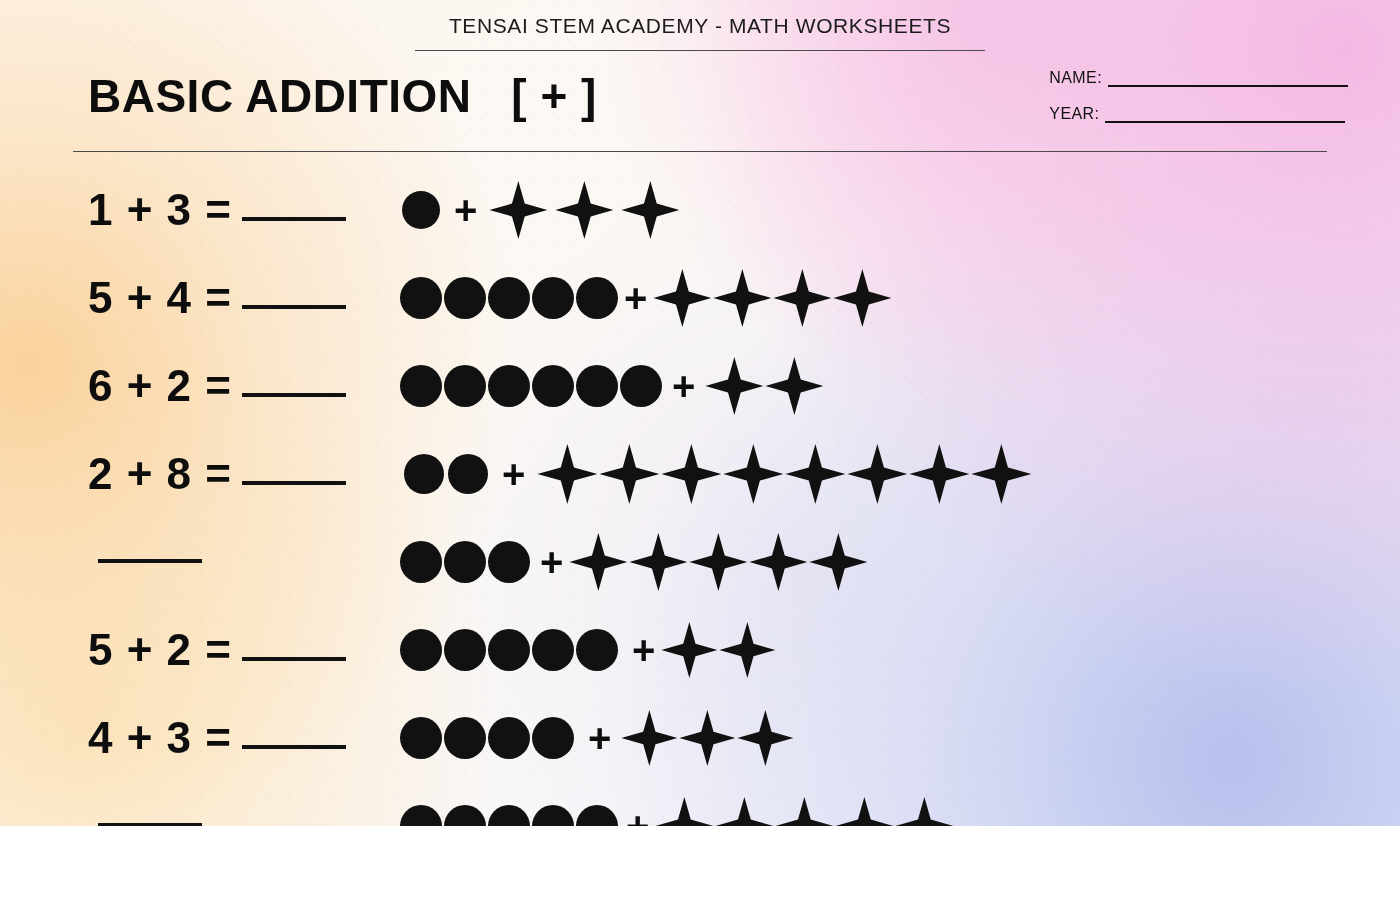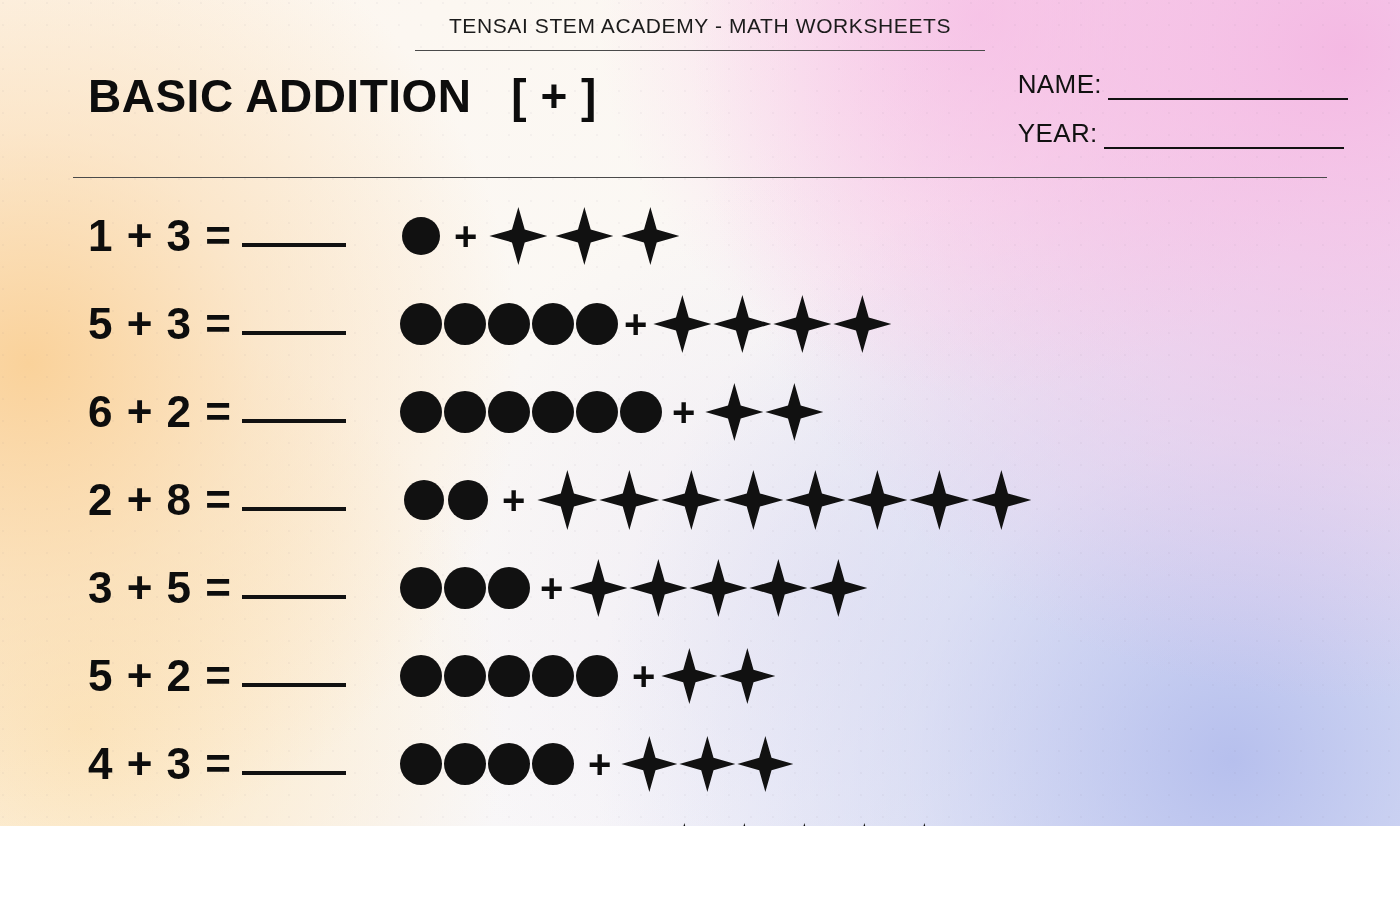--- a/index.html
+++ b/index.html
@@ -74,21 +74,21 @@
     white-space: pre;
     line-height: 1.1;
     margin-top: 6px;
   }
   .fields {
     margin-top: 4px;
   }
   .field {
     display: flex;
     align-items: flex-end;
-    font-size: 26px;
+    font-size: 16px;
     color: #111;
     margin-bottom: 18px;
   }
   .field-label {
     letter-spacing: 0.4px;
     margin-right: 6px;
   }
   .field-line {
     width: 240px;
     border-bottom: 2px solid #111;
@@ -212,21 +212,21 @@
             <span class="plus-sign" style="padding-left: 14px; padding-right: 12px;">+</span>
             <div class="group">
               <span class="star star-shape" style="width: 58px; height: 58px; margin-right: 8px;"></span>
               <span class="star star-shape" style="width: 58px; height: 58px; margin-right: 8px;"></span>
               <span class="star star-shape" style="width: 58px; height: 58px; margin-right: 0px;"></span>
             </div>
           </div>
         </div>
         <div class="problem">
           <div class="expr">
-            <span class="eq-text">5 + 3 =</span>
+            <span class="eq-text">5 + 4 =</span>
             <span class="answer-blank"></span>
           </div>
           <div class="icons" style="padding-left: 12px;">
             <div class="group">
               <span class="dot" style="width: 42px; height: 42px; margin-right: 2px;"></span>
               <span class="dot" style="width: 42px; height: 42px; margin-right: 2px;"></span>
               <span class="dot" style="width: 42px; height: 42px; margin-right: 2px;"></span>
               <span class="dot" style="width: 42px; height: 42px; margin-right: 2px;"></span>
               <span class="dot" style="width: 42px; height: 42px; margin-right: 0px;"></span>
             </div>
@@ -278,21 +278,20 @@
               <span class="star star-shape" style="width: 60px; height: 60px; margin-right: 2px;"></span>
               <span class="star star-shape" style="width: 60px; height: 60px; margin-right: 2px;"></span>
               <span class="star star-shape" style="width: 60px; height: 60px; margin-right: 2px;"></span>
               <span class="star star-shape" style="width: 60px; height: 60px; margin-right: 2px;"></span>
               <span class="star star-shape" style="width: 60px; height: 60px; margin-right: 0px;"></span>
             </div>
           </div>
         </div>
         <div class="problem">
           <div class="expr">
-            <span class="eq-text">3 + 5 =</span>
             <span class="answer-blank"></span>
           </div>
           <div class="icons" style="padding-left: 12px;">
             <div class="group">
               <span class="dot" style="width: 42px; height: 42px; margin-right: 2px;"></span>
               <span class="dot" style="width: 42px; height: 42px; margin-right: 2px;"></span>
               <span class="dot" style="width: 42px; height: 42px; margin-right: 0px;"></span>
             </div>
             <span class="plus-sign" style="padding-left: 10px; padding-right: 6px;">+</span>
             <div class="group">

